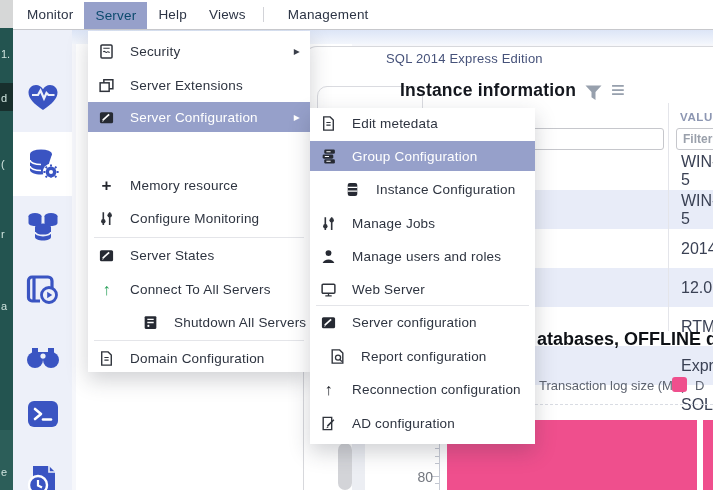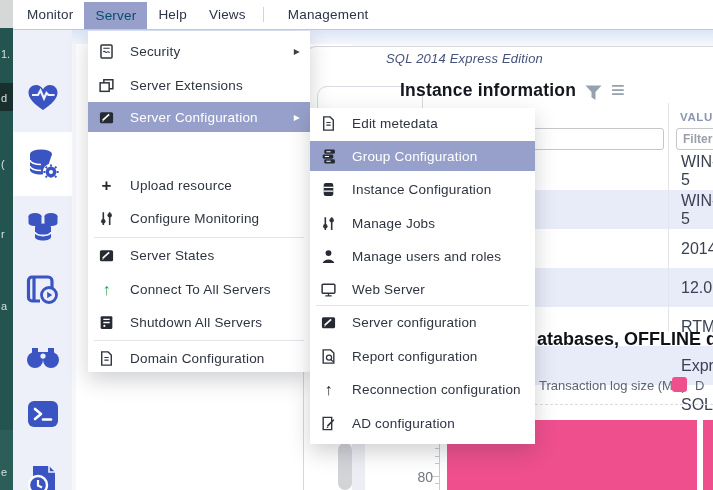--- a/index.html
+++ b/index.html
@@ -31,21 +31,21 @@
   .side-tile{position:absolute;left:0;width:59px;height:64px;display:flex;align-items:center;justify-content:center;}
   .side-tile.sel{background:#ffffff;}
 
   
   .treepanel{left:76px;top:44px;width:276px;height:446px;background:#ffffff;z-index:3;}
   .card{left:303px;top:46px;width:410px;height:444px;background:#fff;z-index:3;
         border-top:1px solid #d7d8dc;border-left:1px solid #d7d8dc;border-top-left-radius:14px;}
   .tabline{left:317px;top:86px;width:104px;height:60px;border:1.5px solid #dadbe0;border-radius:10px;z-index:4;background:transparent;}
   .gapband{left:352px;top:443px;width:13px;height:47px;background:#eceef3;z-index:4;}
 
-  .edition{left:386px;top:51px;font-size:13px;color:#46527a;letter-spacing:.2px;z-index:5;font-style:italic;}
+  .edition{left:386px;top:51px;font-size:13px;color:#46527a;letter-spacing:.2px;z-index:5;}
   .sec-title{left:400px;top:80px;font-size:17.5px;font-weight:800;color:#14171e;letter-spacing:.2px;z-index:5;}
   .funnel{left:585px;top:85px;z-index:6;cursor:pointer;}
   .burger{left:611px;top:80px;font-size:24px;color:#97a0ad;font-weight:700;z-index:6;cursor:pointer;line-height:20px;}
 
   .val-header{left:680px;top:111px;font-size:11.5px;font-weight:700;color:#8c96b2;letter-spacing:.6px;z-index:5;}
   .flt{position:absolute;height:22px;border:1px solid #c6c7cc;border-radius:3px;background:#fff;z-index:5;
        font-family:"Liberation Sans",sans-serif;font-size:12px;font-weight:700;color:#555;padding:0 6px;box-sizing:border-box;outline:none;}
   .flt::placeholder{color:#9aa0ab;font-weight:700;}
   .col-div{left:668px;top:103px;width:1px;height:228px;background:#e4e5ea;z-index:5;}
 
@@ -299,21 +299,21 @@
       <svg class="mi" viewBox="0 0 16 16">
           <rect x="1.8" y="3" width="12.4" height="10.4" rx="1.5" fill="#262a33"></rect>
           <path d="M4.5 10.5l6-5.5" stroke="#fff" stroke-width="1.6"></path>
           <path d="M4.5 10.5l-.8 1.5 1.8-.6z" fill="#fff"></path>
         </svg>
       <span class="lbl">Server Configuration</span>
       <span class="arr">▸</span>
     </div>
     <div class="m-item" style="top:139px;">
       <span class="plus-glyph">+</span>
-      <span class="lbl">Upload resource</span>
+      <span class="lbl">Memory resource</span>
     </div>
     <div class="m-item" style="top:172px;align-items:center;">
       <svg class="mi" viewBox="0 0 16 16">
           <path d="M5 2v12M11 2v12" stroke="currentColor" stroke-width="1.5"></path>
           <circle cx="5" cy="10.5" r="2.1" fill="currentColor"></circle>
           <circle cx="11" cy="5" r="2.1" fill="currentColor"></circle>
         </svg>
       <span class="lbl">Configure Monitoring</span>
     </div>
     <div class="m-sep" style="top:206px;"></div>
@@ -322,21 +322,21 @@
           <rect x="1.8" y="3" width="12.4" height="10.4" rx="1.5" fill="#262a33"></rect>
           <path d="M4.5 10.5l6-5.5" stroke="#fff" stroke-width="1.6"></path>
           <path d="M4.5 10.5l-.8 1.5 1.8-.6z" fill="#fff"></path>
         </svg>
       <span class="lbl">Server States</span>
     </div>
     <div class="m-item" style="top:243px;">
       <span class="up-glyph gi">↑</span>
       <span class="lbl">Connect To All Servers</span>
     </div>
-    <div class="m-item" style="top:276px;">
+    <div class="m-item" style="top:276px;padding-left:44px;">
       <svg class="mi" viewBox="0 0 16 16">
           <rect x="2.5" y="2" width="11" height="12" rx="1" fill="#262a33"></rect>
           <path d="M5 5h6M5 8h6" stroke="#fff" stroke-width="1.2"></path>
           <circle cx="6" cy="11.2" r="1" fill="#fff"></circle>
         </svg>
       <span class="lbl">Shutdown All Servers</span>
     </div>
     <div class="m-sep" style="top:309px;"></div>
     <div class="m-item" style="top:312px;">
       <svg class="mi" viewBox="0 0 16 16">
@@ -359,21 +359,21 @@
       <svg class="mi" viewBox="0 0 16 16">
           <g fill="#262a33">
             <rect x="4" y="1.5" width="10" height="4" rx="1.2"></rect>
             <rect x="2.5" y="6" width="10" height="4" rx="1.2"></rect>
             <rect x="4" y="10.5" width="10" height="4" rx="1.2"></rect>
           </g>
           <path d="M6 3.5h4M4.5 8h4M6 12.5h4" stroke="#fff" stroke-width="1"></path>
         </svg>
       <span class="lbl">Group Configuration</span>
     </div>
-    <div class="m-item" style="top:66px;">
+    <div class="m-item" style="top:66px;padding-left:24px;">
       <svg class="mi" viewBox="0 0 16 16">
           <rect x="3.5" y="1.8" width="9" height="12.4" rx="2" fill="#262a33"></rect>
           <path d="M3.5 6h9M3.5 9.5h9" stroke="#fff" stroke-width="1.2"></path>
         </svg>
       <span class="lbl">Instance Configuration</span>
     </div>
     <div class="m-item" style="top:100px;">
       <svg class="mi" viewBox="0 0 16 16">
           <path d="M5 2v12M11 2v12" stroke="currentColor" stroke-width="1.5"></path>
           <circle cx="5" cy="10.5" r="2.1" fill="currentColor"></circle>
@@ -397,21 +397,21 @@
     </div>
     <div class="m-sep" style="top:197px;"></div>
     <div class="m-item" style="top:199px;">
       <svg class="mi" viewBox="0 0 16 16">
           <rect x="1.8" y="3" width="12.4" height="10.4" rx="1.5" fill="#262a33"></rect>
           <path d="M4.5 10.5l6-5.5" stroke="#fff" stroke-width="1.6"></path>
           <path d="M4.5 10.5l-.8 1.5 1.8-.6z" fill="#fff"></path>
         </svg>
       <span class="lbl">Server configuration</span>
     </div>
-    <div class="m-item" style="top:233px;">
+    <div class="m-item" style="top:233px;padding-left:9px;">
       <svg class="mi" viewBox="0 0 16 16">
           <path d="M3 1.8h7l3 3v9.4H3z" fill="none" stroke="currentColor" stroke-width="1.3"></path>
           <circle cx="8.5" cy="9" r="2.4" fill="none" stroke="currentColor" stroke-width="1.2"></circle>
           <path d="M10.2 10.8l2 2" stroke="currentColor" stroke-width="1.2"></path>
         </svg>
       <span class="lbl">Report configuration</span>
     </div>
     <div class="m-item" style="top:266px;">
       <span class="up-glyph" style="color:#24272e;">↑</span>
       <span class="lbl">Reconnection configuration</span>

